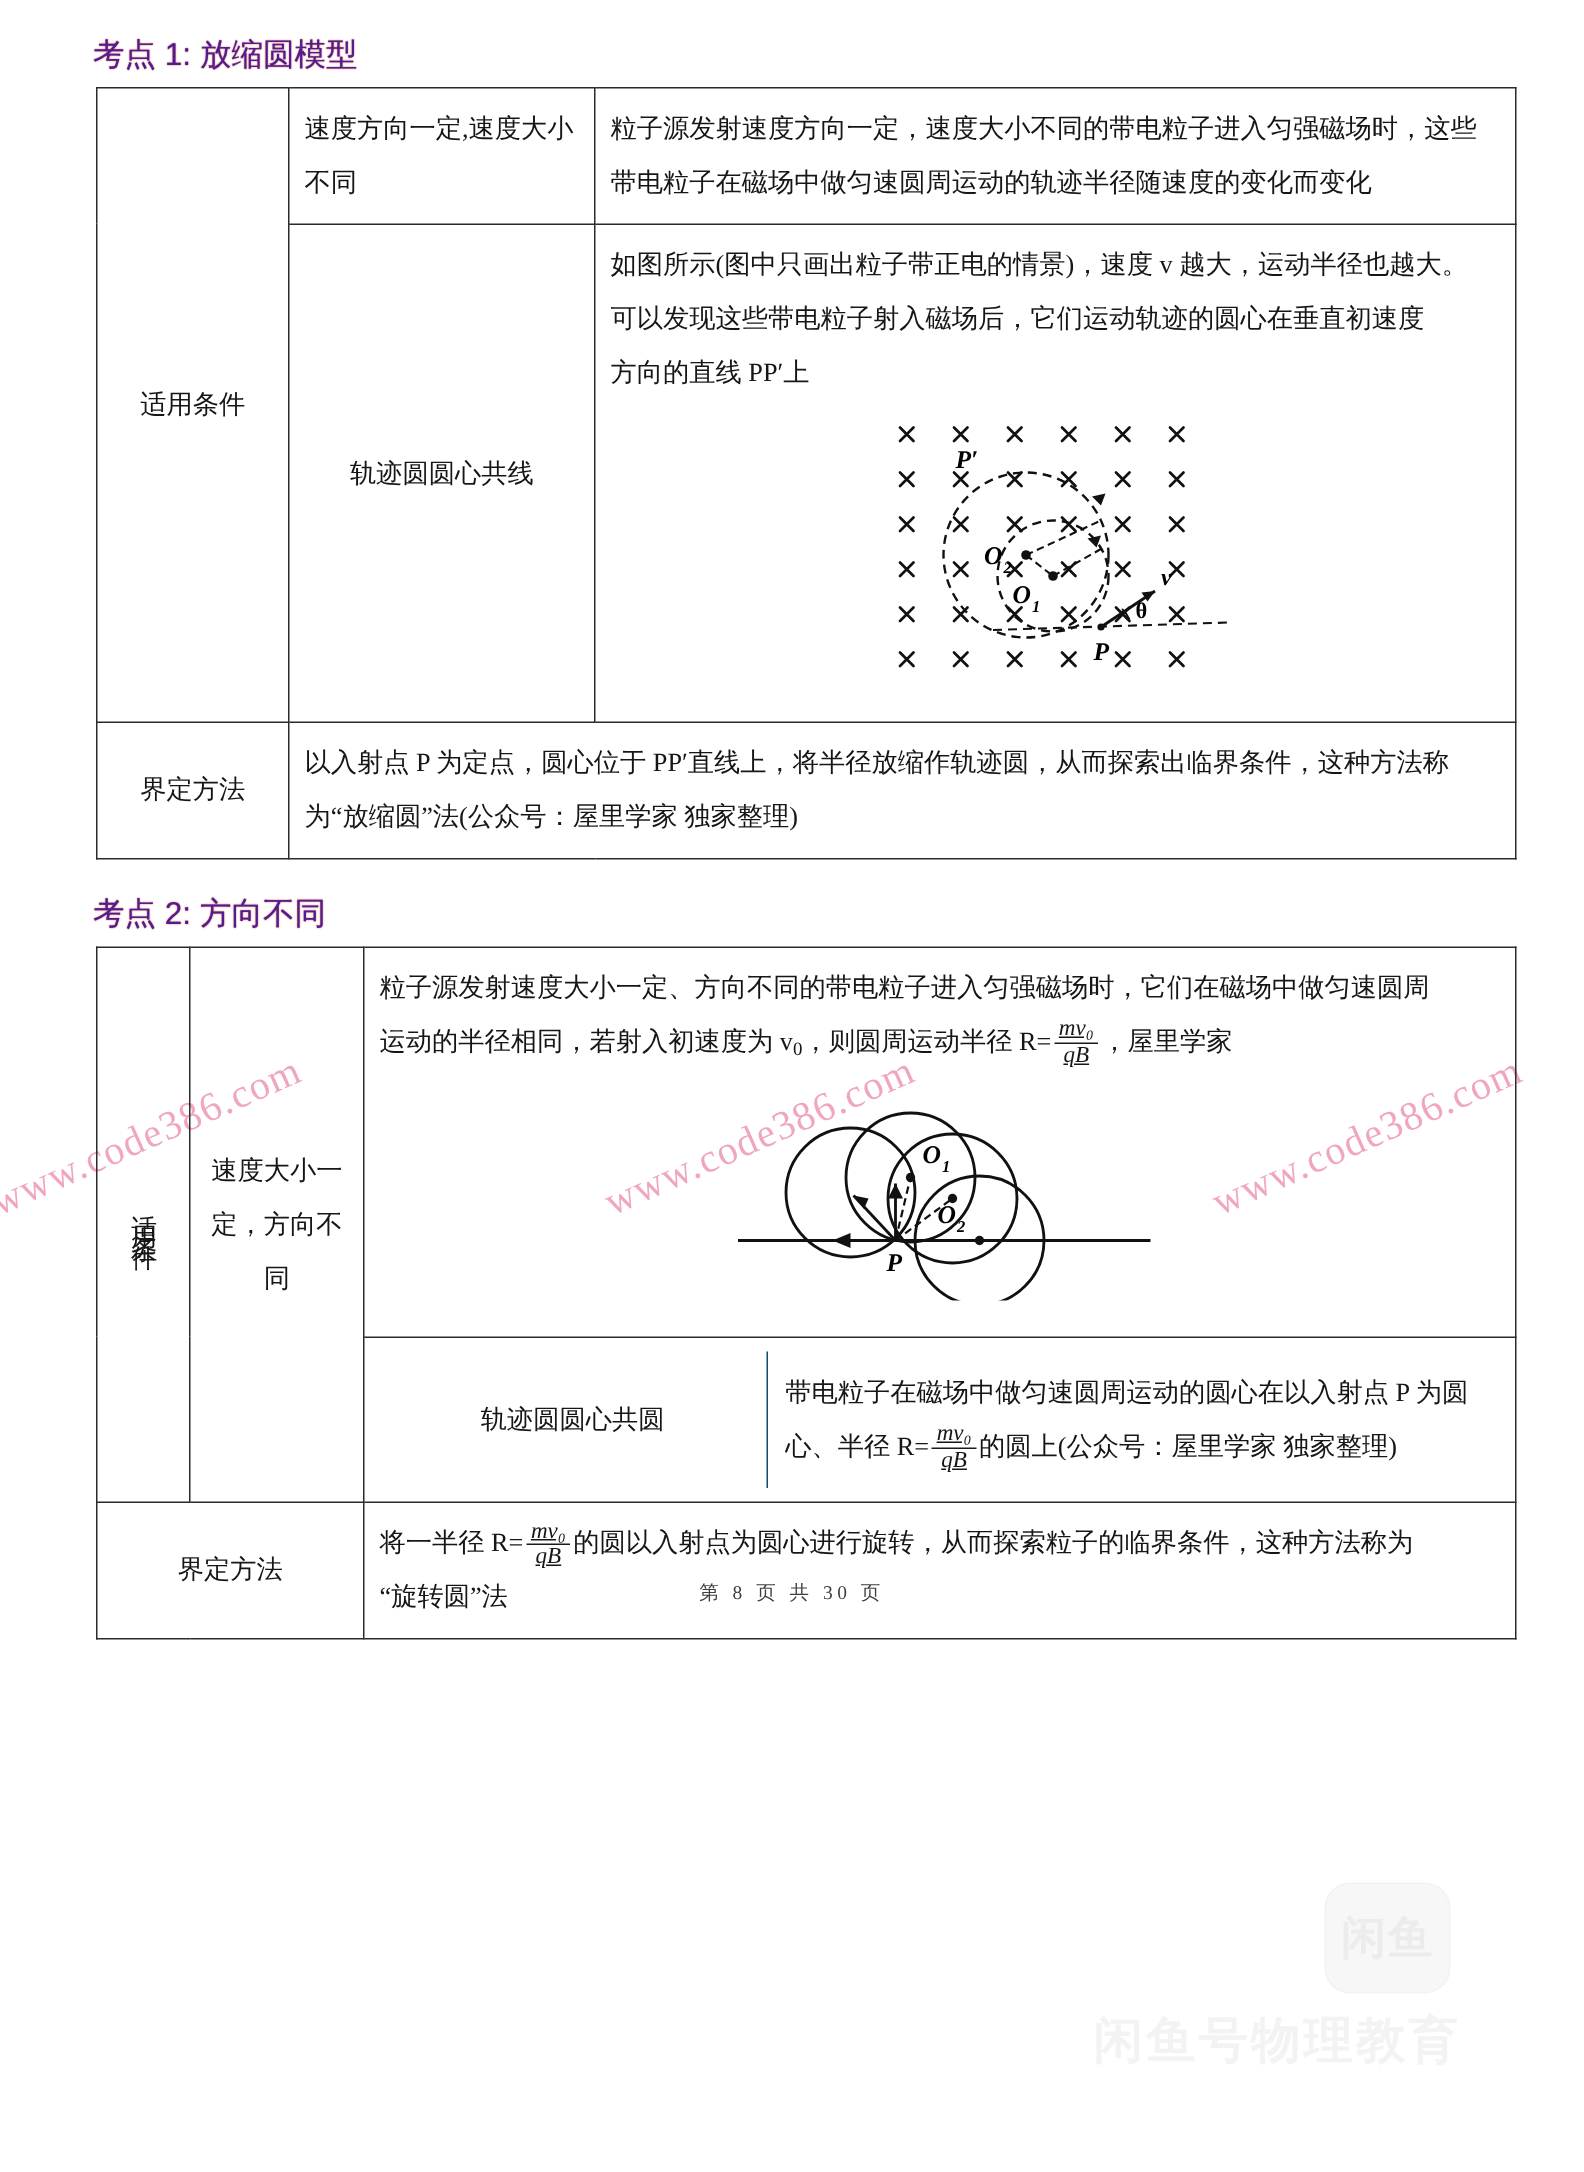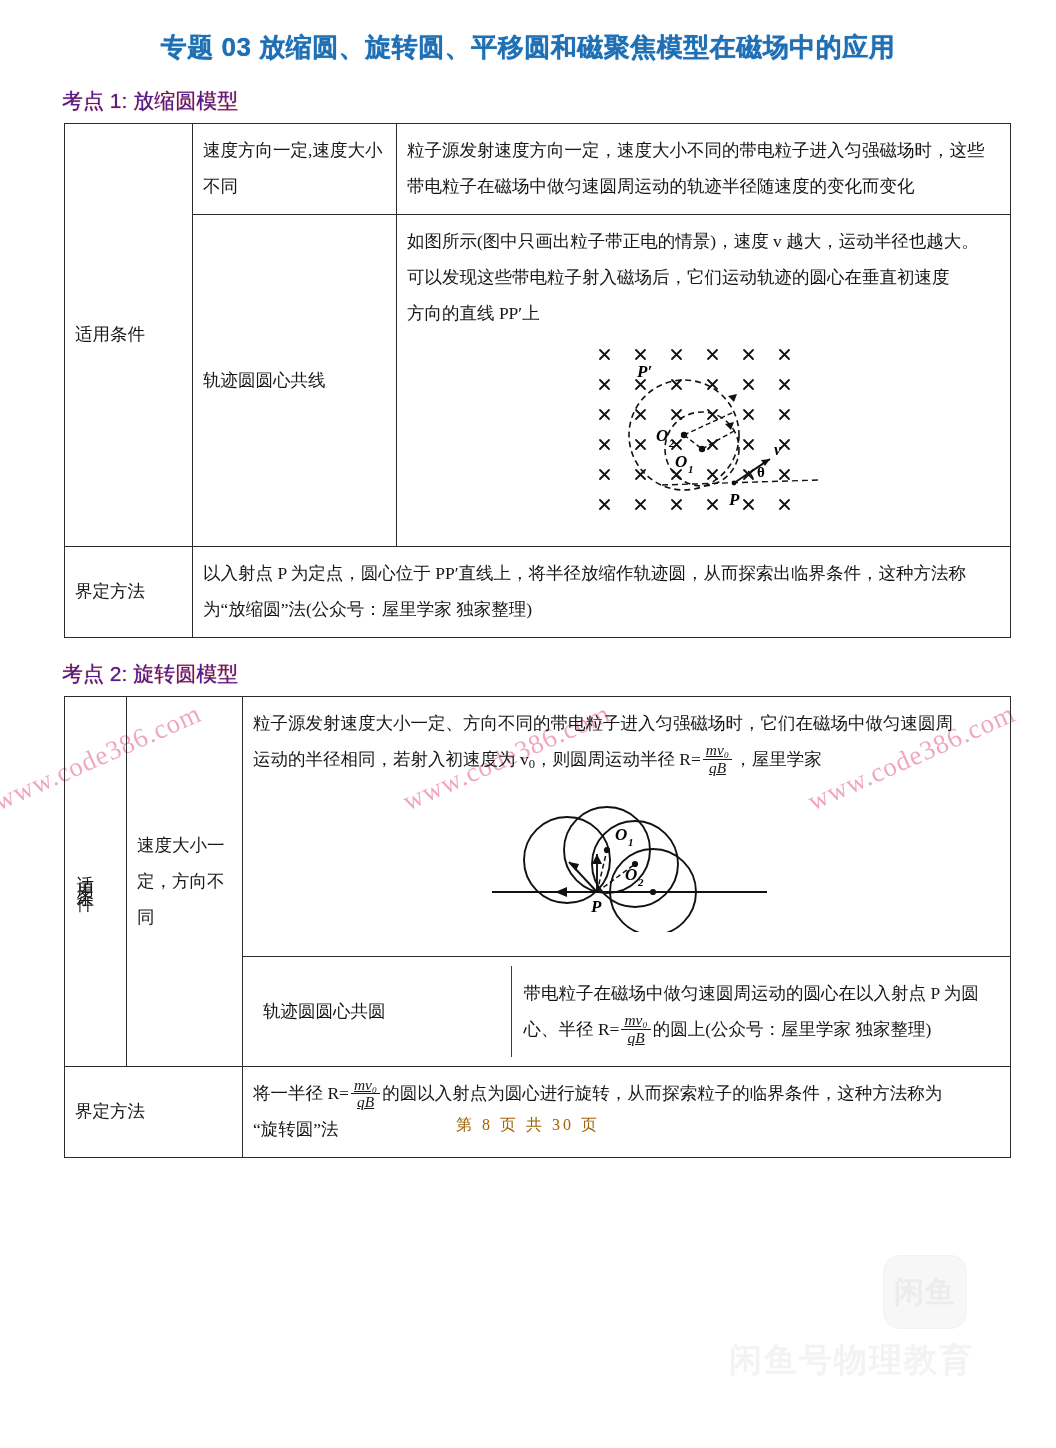--- a/index.html
+++ b/index.html
@@ -111,21 +111,21 @@
     table-layout: fixed;
   }
   table.grid td {
     border: 1px solid #2b2b2b;
     padding: 9px 10px;
     vertical-align: middle;
     font-size: 17.5px;
     line-height: 2.05;
     color: #161616;
   }
-  td.ctr { }
+  td.ctr { text-align: center; }
   td.body-cell { text-align: left; }
 
   .cell-label { font-size: 17.5px; }
 
   .vert-label {
     writing-mode: vertical-rl;
     text-orientation: upright;
     letter-spacing: 7px;
     margin: 0 auto;
     display: inline-block;
@@ -150,43 +150,42 @@
   
   .fig-wrap { text-align: center; padding: 4px 0 2px 0; }
   .fig-wrap.fig1 { padding-top: 6px; }
 
   .footer {
     position: absolute;
     left: 0;
     right: 0;
     bottom: 22px;
     text-align: center;
-    font-size: 16px;
+    font-size: 13px;
     letter-spacing: 3px;
-    color: #a16207;
+    color: #404040;
     z-index: 10;
   }
 </style>
 </head>
 <body>
 
 <div class="wm-layer">
   <div class="wm-url w1">www.code386.com</div>
   <div class="wm-url w2">www.code386.com</div>
   <div class="wm-url w3">www.code386.com</div>
 </div>
 
 <div class="wm-xianyu">
   <div class="wm-xy-badge">闲鱼</div>
   <div class="wm-xy-text">闲鱼号物理教育</div>
 </div>
 
 <div class="page">
 
-  <div class="doc-title">专题 03  放缩圆、旋转圆、平移圆和磁聚焦模型在磁场中的应用</div>
 
   <div class="kaodian">
     <span class="kd-num">考点 1:</span><span>放缩圆模型</span>
   </div>
 
   <table class="grid">
     <colgroup>
       <col style="width:128px">
       <col style="width:204px">
       <col style="width:614px">
@@ -294,21 +293,21 @@
         </td>
       </tr>
       <tr>
         <td class="ctr">界定方法</td>
         <td class="body-cell" colspan="2">以入射点 P 为定点，圆心位于 PP′直线上，将半径放缩作轨迹圆，从而探索出临界条件，这种方法称为“放缩圆”法(公众号：屋里学家 独家整理)</td>
       </tr>
     </tbody>
   </table>
 
   <div class="kaodian">
-    <span class="kd-num">考点 2:</span><span>旋转圆模型</span>
+    <span class="kd-num">考点 2:</span><span>方向不同</span>
   </div>
 
   <table class="grid">
     <colgroup>
       <col style="width:62px">
       <col style="width:116px">
       <col style="width:768px">
     </colgroup>
     <tbody>
       <tr>

